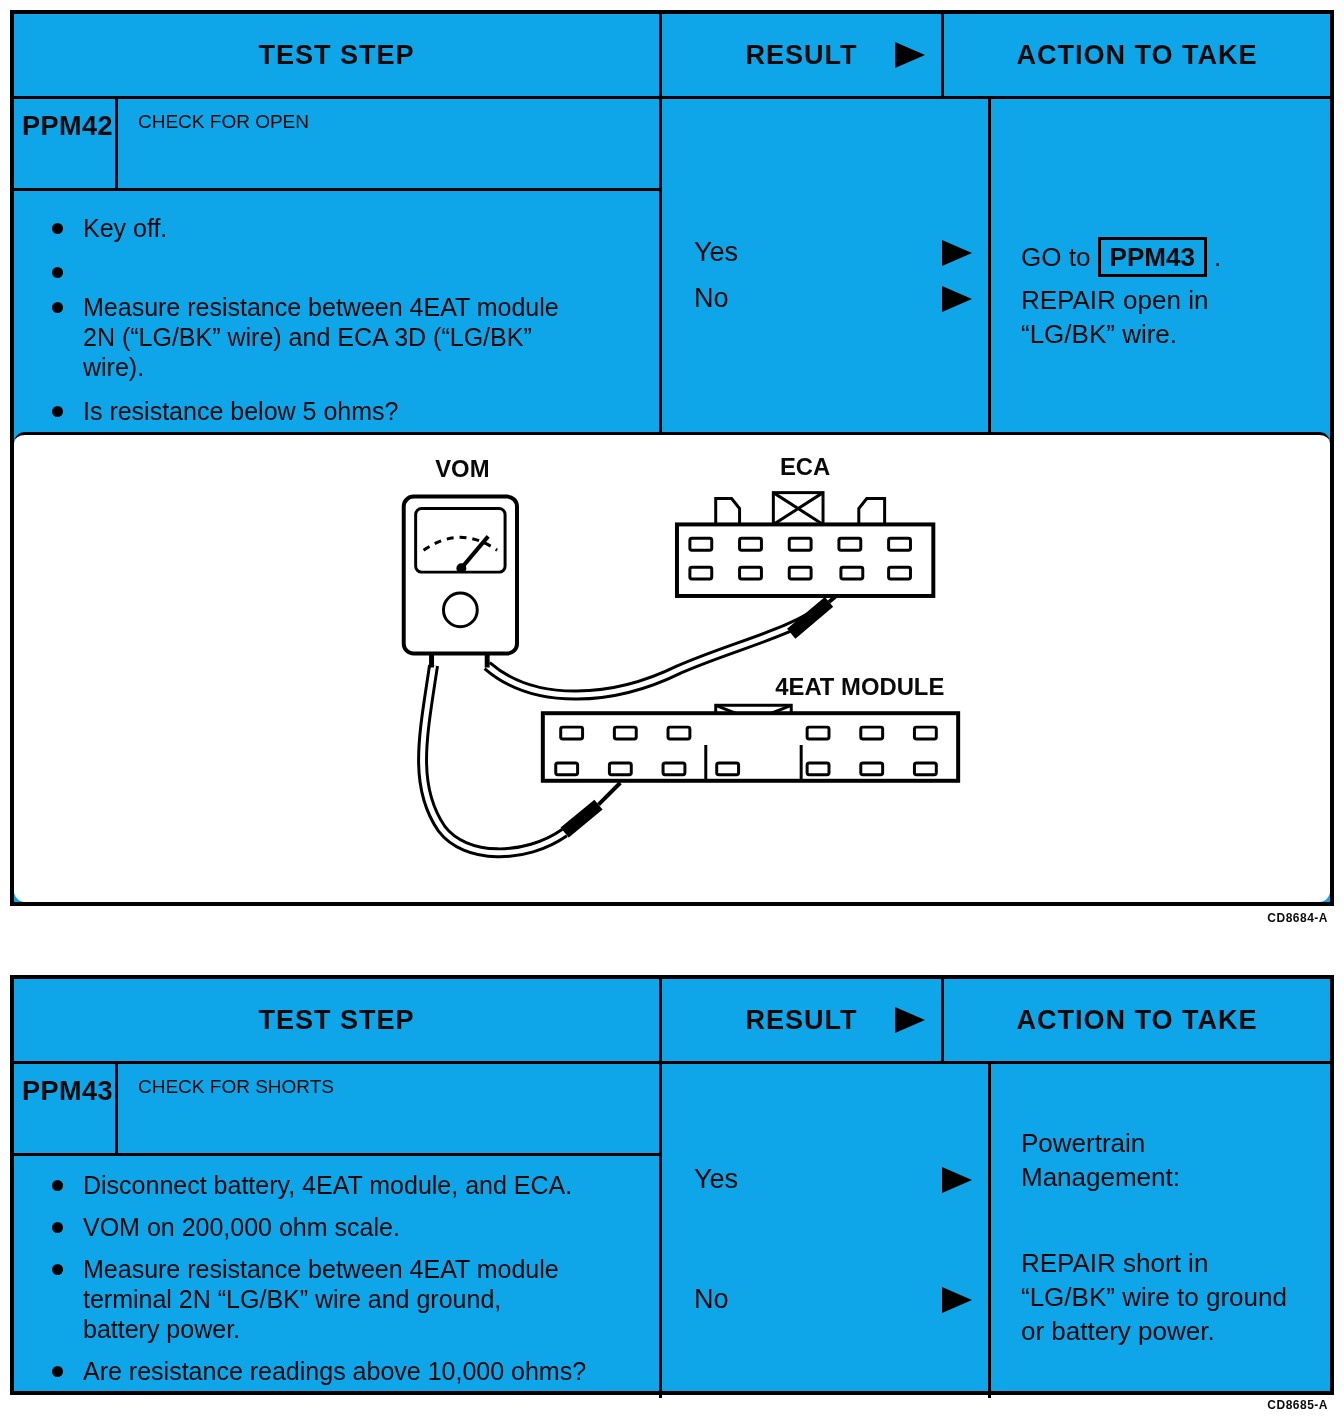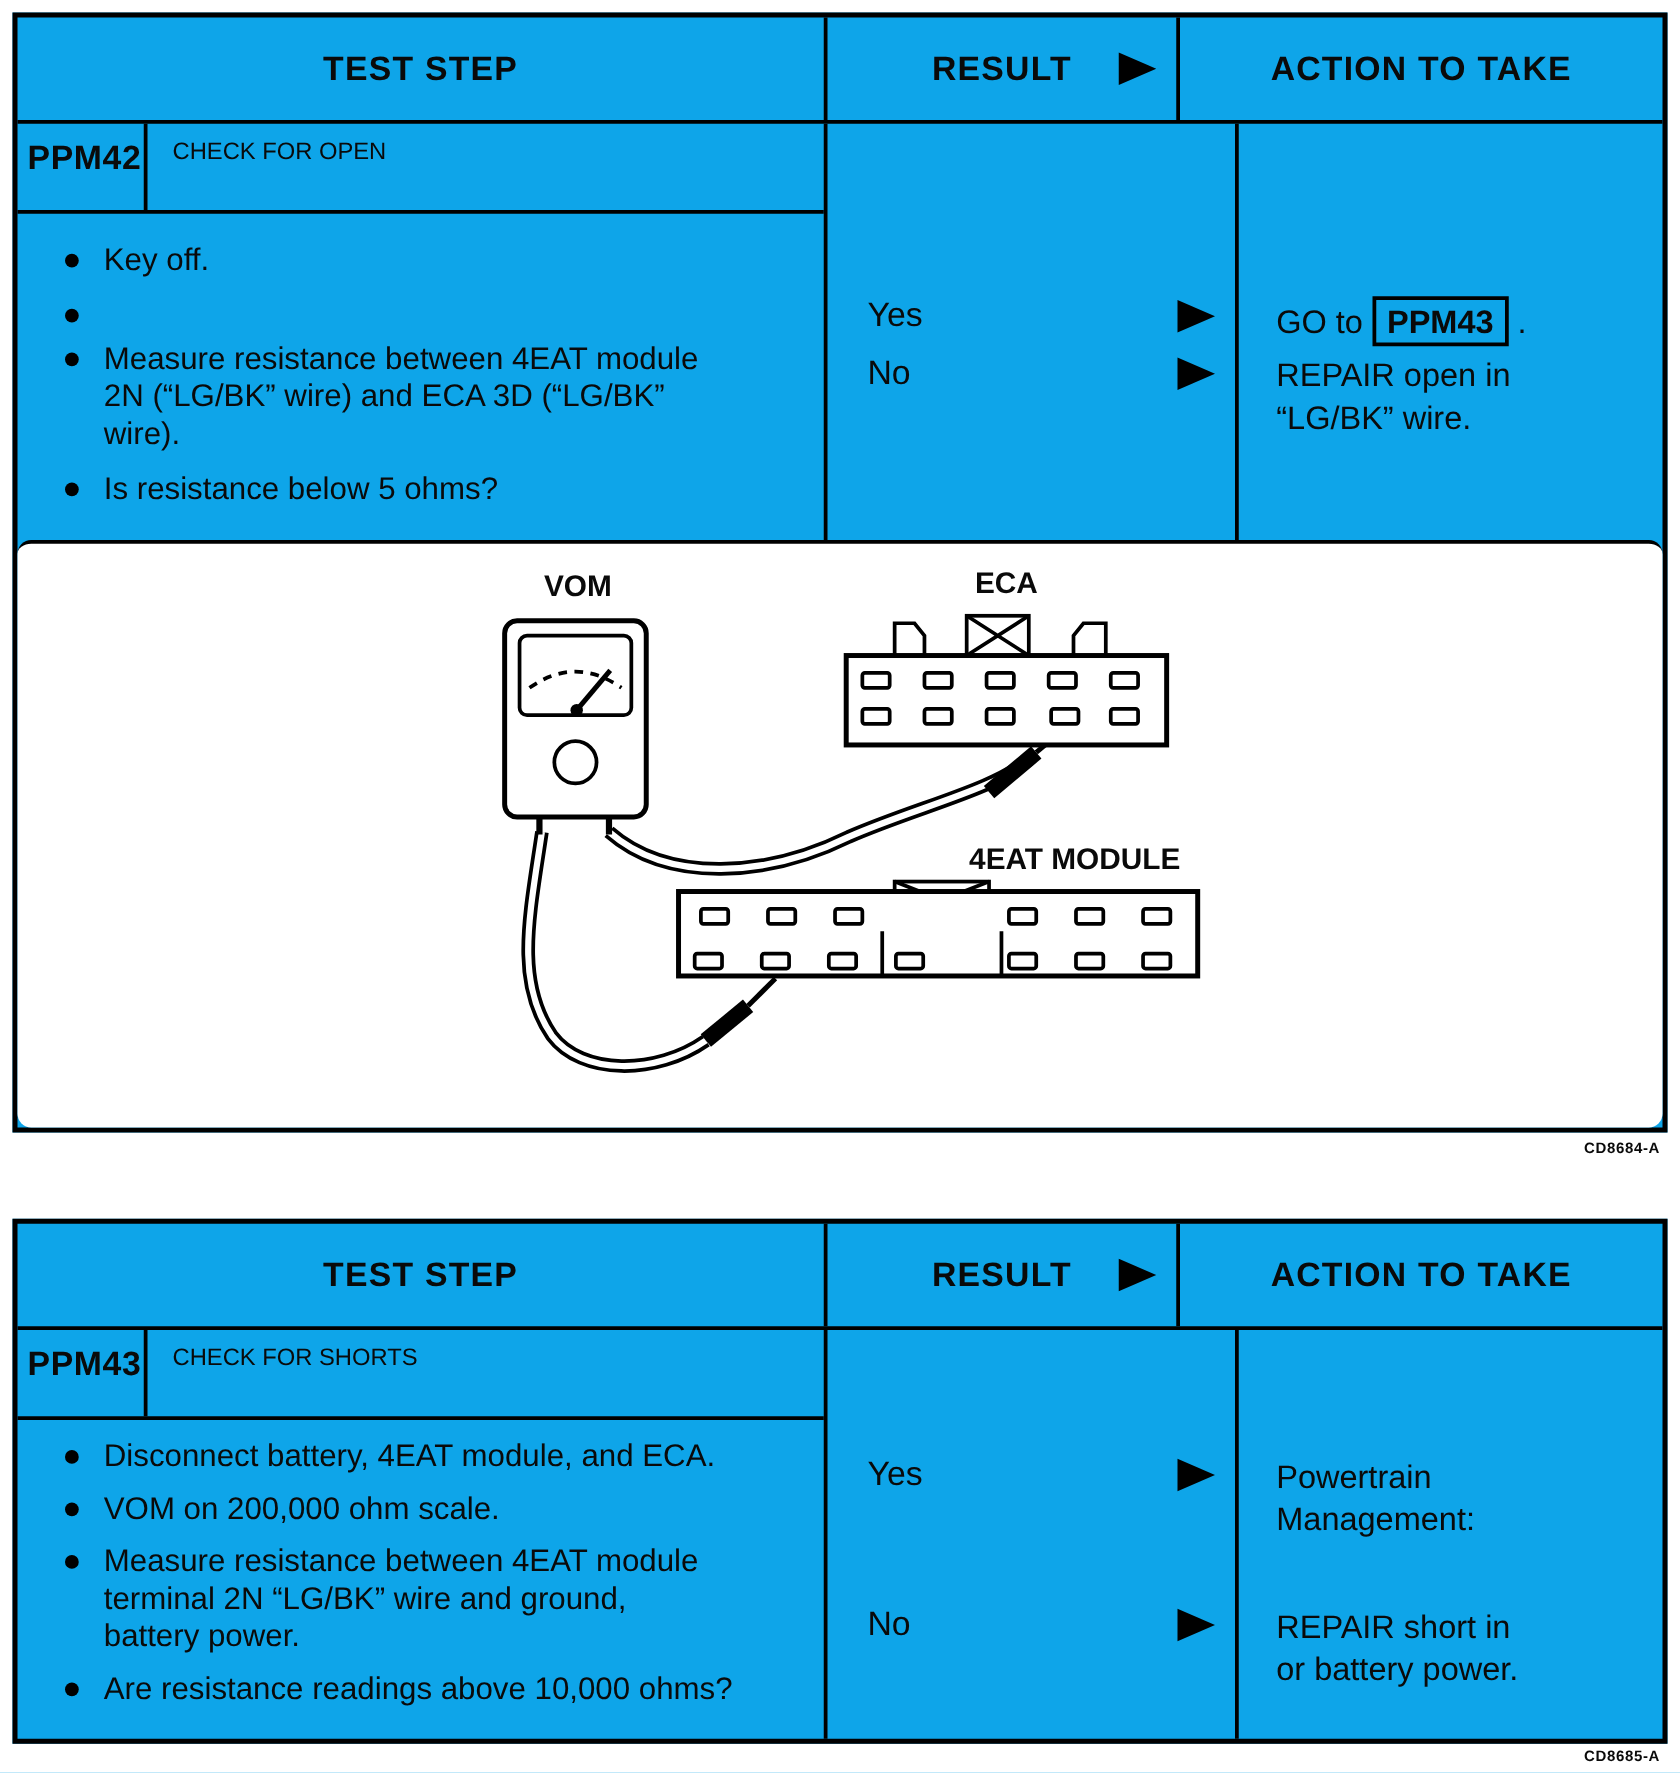--- a/index.html
+++ b/index.html
@@ -24,41 +24,41 @@
   .c-result { width: 282px; border-right: 3px solid #000; position: relative; }
   .c-action { flex: 1; }
 
   .tbody { display: flex; flex: none; }
   #t1 .tbody { height: 333px; }
   #t2 .tbody { flex: 1; }
   .b-test { width: 648px; border-right: 3px solid #000; }
   .b-result { width: 329px; border-right: 3px solid #000; position: relative; }
   .b-action { flex: 1; }
 
-  .sub-row { display: flex; height: 72px; border-bottom: 3px solid #000; }
+  .sub-row { display: flex; height: 92px; border-bottom: 3px solid #000; }
   .step-id { width: 104px; border-right: 3px solid #000; font-weight: bold;
              font-size: 27px; padding: 12px 2px 0 8px; letter-spacing: 0.5px; }
   .step-title { font-size: 19px; padding: 12px 0 0 20px; }
 
   .bullets { padding: 22px 20px 0 38px; }
   .bullet { display: flex; margin-bottom: 14px; }
   .dot { flex: none; width: 11px; height: 11px; border-radius: 50%; background: #000;
          margin: 10px 20px 0 0; }
   .btxt { font-size: 25px; line-height: 30px; max-width: 565px; white-space: pre-line; }
   #t2 .bullets { padding-top: 14px; }
   #t2 .bullet { margin-bottom: 12px; }
 
   .rescol { padding-top: 138px; padding-left: 32px; }
   #t2 .rescol { padding-top: 100px; }
   .rrow { position: relative; font-size: 27px; height: 46px; }
   #t2 .rrow.tall { height: 120px; }
   .row-arr { position: absolute; right: 16px; top: 3px; }
 
   .actcol { padding-top: 138px; padding-left: 30px; padding-right: 14px; font-size: 26px; }
-  #t2 .actcol { padding-top: 100px; }
+  #t2 .actcol { padding-top: 62px; }
   .arow { line-height: 34px; }
   .arow1 { height: 46px; }
   #t2 .arow1 { height: 120px; }
 
   .arr { display: inline-block; width: 0; height: 0;
          border-left: 30px solid #000;
          border-top: 13px solid transparent; border-bottom: 13px solid transparent; }
   .hdr-arr { position: absolute; right: 16px; top: 50%; transform: translateY(-50%); }
 
   .box { display: inline-block; border: 3px solid #000; padding: 0 9px; font-weight: bold; }
@@ -264,19 +264,20 @@
       </div>
     </div>
 
     <div class="b-action actcol">
       <div class="arow arow1">
         <div>Powertrain</div>
         <div>Management:</div>
       </div>
       <div class="arow">
         <div>REPAIR short in</div>
+        <div>“LG/BK” wire to ground</div>
         <div>or battery power.</div>
       </div>
     </div>
   </div>
 </section>
 
 <div class="figcode" id="fc2">CD8685-A</div>
 
 </body></html>

